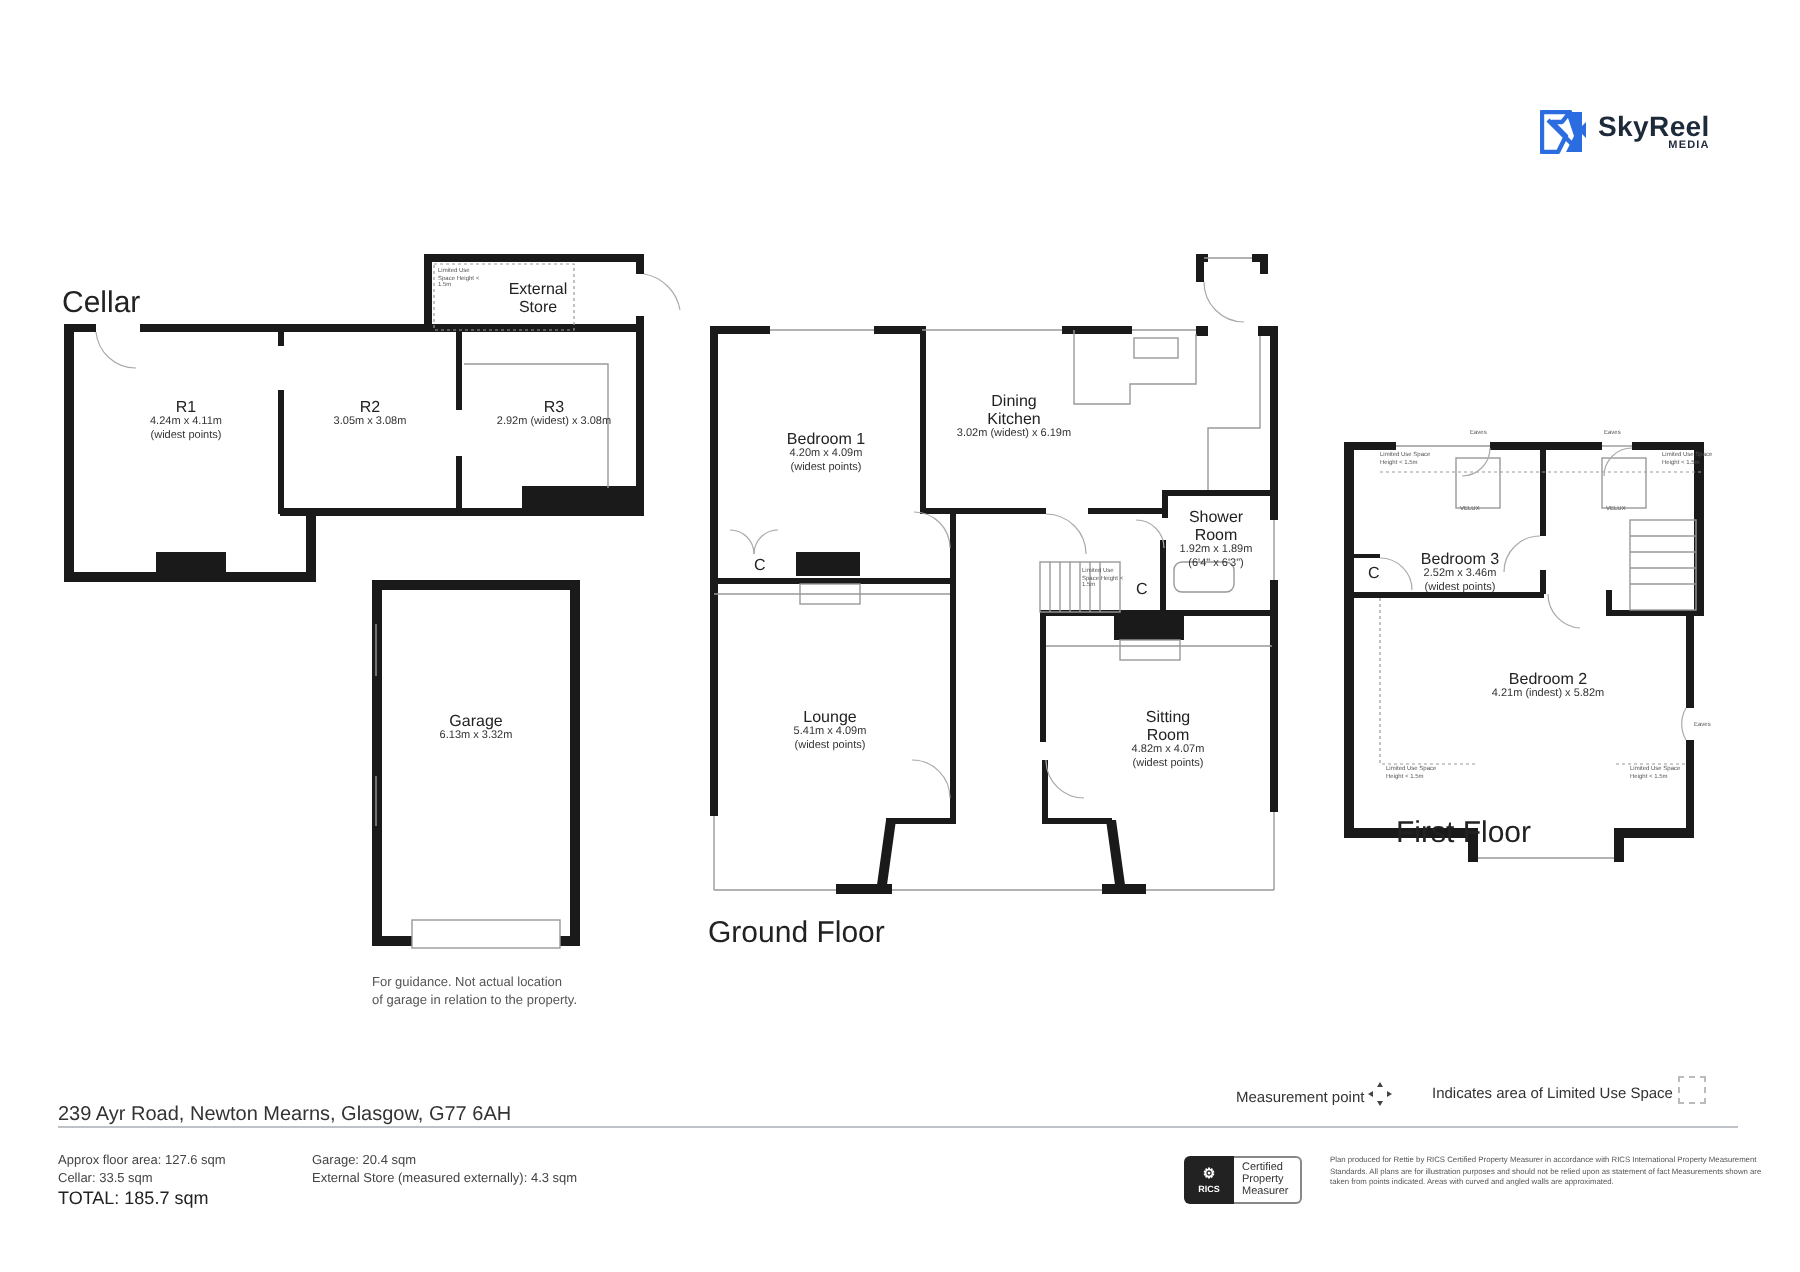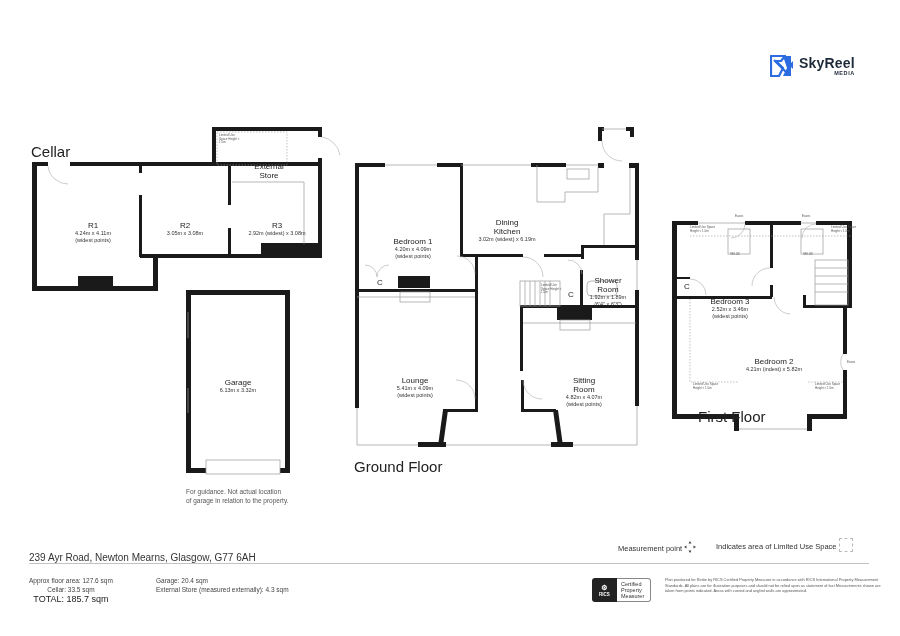--- a/index.html
+++ b/index.html
@@ -1,19 +1,19 @@
 <!DOCTYPE html>
 <html><head>
 <meta charset="utf-8">
 <style>
   * { margin: 0; padding: 0; box-sizing: border-box; }
   body { width: 900px; height: 636px; background: #ffffff; position: relative; overflow: hidden; font-family: "Liberation Sans", sans-serif; color: #222; }
   .abs { position: absolute; }
   .plan { position: absolute; top: 0; left: 0; width: 900px; height: 520px; }
-  .label { position: absolute; text-align: center; font-family: "Liberation Sans", sans-serif; color: #222; white-space: nowrap; margin-top: 22px; }
+  .label { position: absolute; text-align: center; font-family: "Liberation Sans", sans-serif; color: #222; white-space: nowrap; }
   .room-name { font-size: 8px; line-height: 9px; }
   .room-dim { font-size: 5.5px; line-height: 7px; color: #333; }
   .floor-title { position: absolute; font-size: 15px; color: #222; }
   .tiny { font-size: 3px; color: #555; position: absolute; line-height: 3.5px; }
   .logo { position: absolute; left: 770px; top: 55px; display: flex; align-items: center; gap: 5px; }
   .logo-text { display: flex; flex-direction: column; line-height: 1; }
   .logo-main { font-size: 14px; font-weight: bold; color: #1d2a3a; letter-spacing: 0.2px; }
   .logo-sub { font-size: 5.5px; font-weight: bold; color: #1d2a3a; align-self: flex-end; letter-spacing: 0.6px; margin-top: 1px; }
   .footer-address { position: absolute; left: 29px; top: 552px; font-size: 10px; color: #333; }
   .legend-mp { position: absolute; left: 618px; top: 541px; font-size: 7.5px; color: #333; display: flex; align-items: flex-end; gap: 2px; }
@@ -310,21 +310,21 @@
   </svg>
 </div>
 <div class="legend-lus">
   <span>Indicates area of  Limited Use Space</span>
   <span class="lus-box"></span>
 </div>
 
 <div class="divider" style="left:29px; width:420px;"></div>
 <div class="divider" style="left:449px; width:420px;"></div>
 
-<div class="areas" style="left:29px;text-align:center;">
+<div class="areas" style="left:29px;">
   <div>Approx floor area: 127.6 sqm</div>
   <div>Cellar: 33.5 sqm</div>
   <div class="total">TOTAL: 185.7 sqm</div>
 </div>
 <div class="areas" style="left:156px;">
   <div>Garage: 20.4 sqm</div>
   <div>External Store (measured externally): 4.3 sqm</div>
 </div>
 
 <div class="rics">

